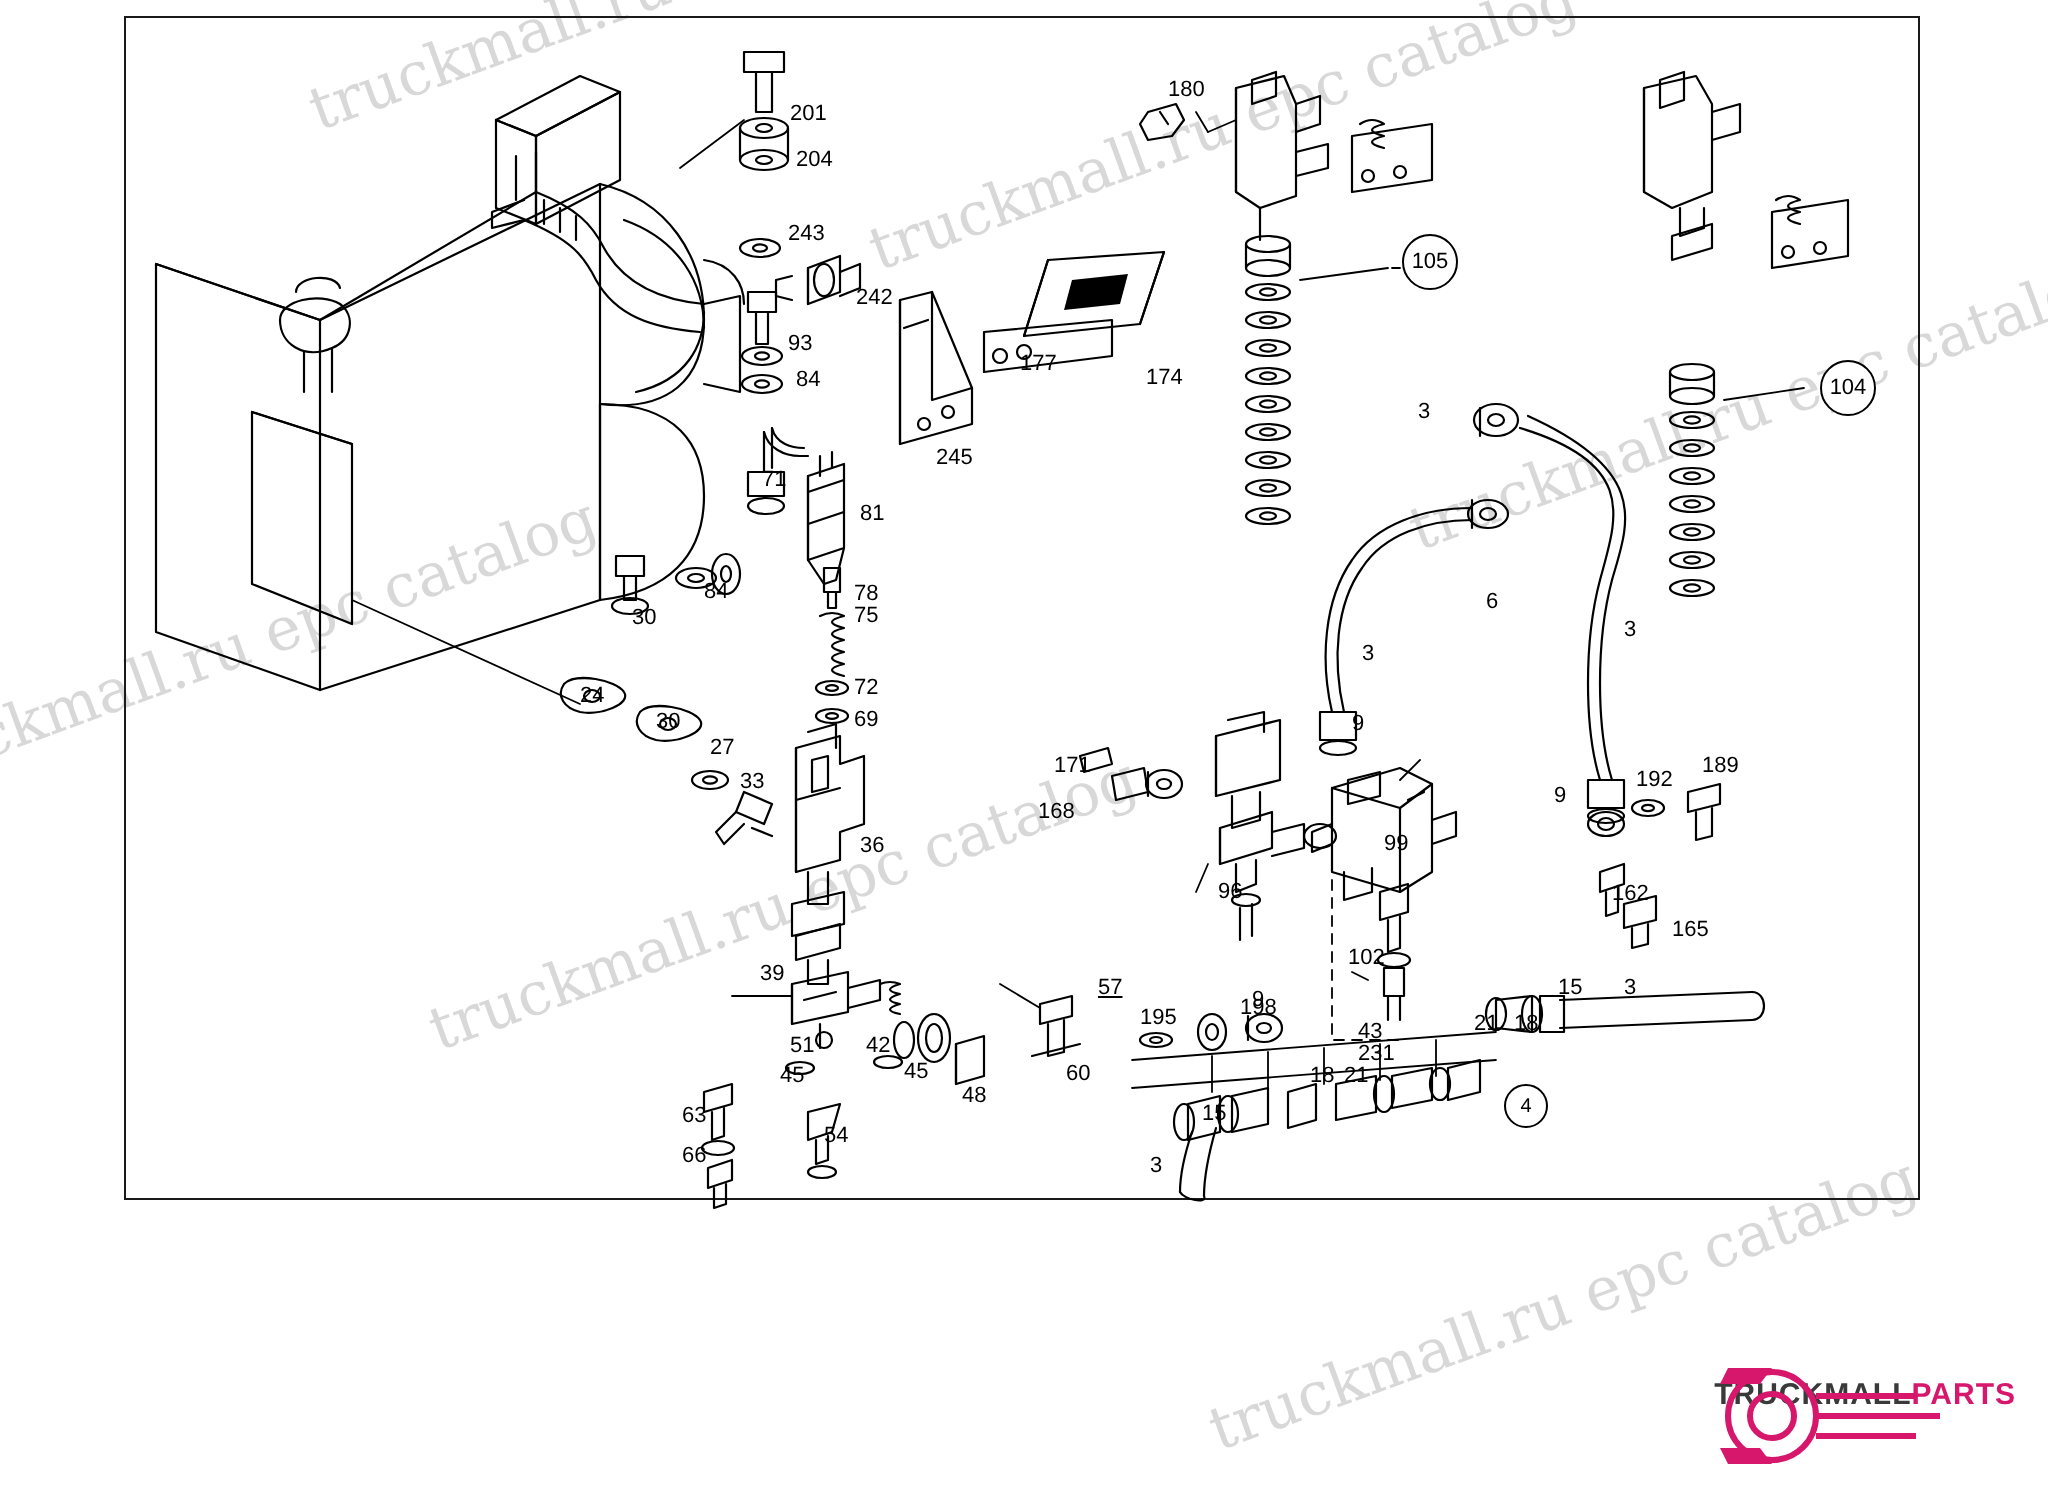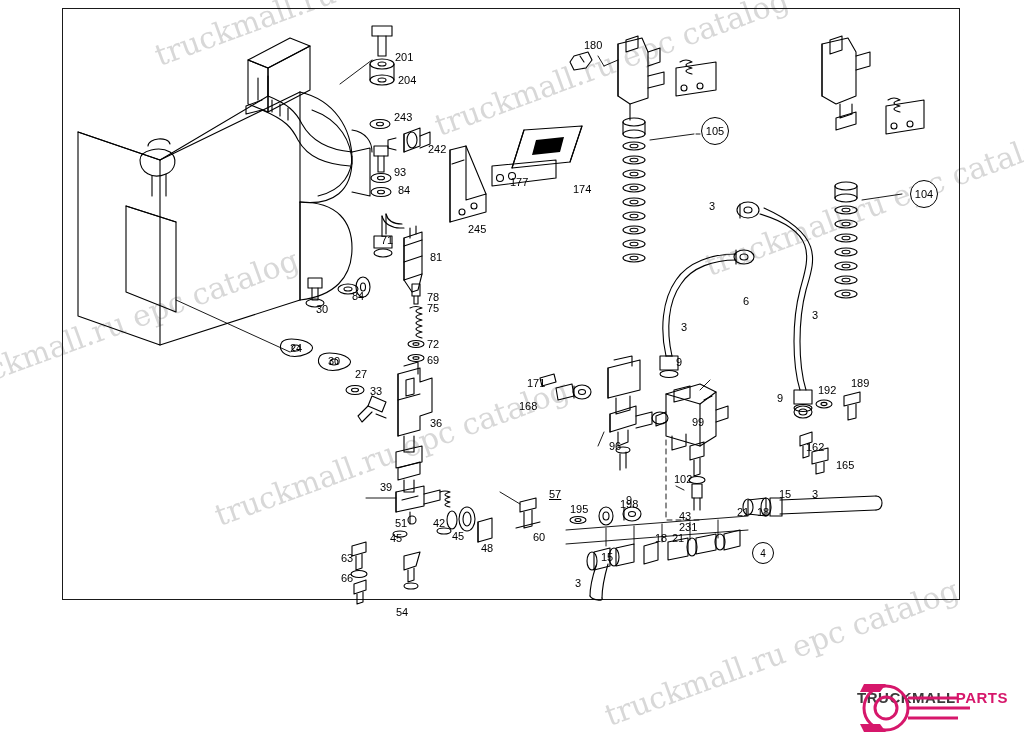--- a/index.html
+++ b/index.html
@@ -482,21 +482,21 @@
     <div class="num" style="left:380px; top:482px;">39</div>
     <div class="num" style="left:395px; top:518px;">51</div>
     <div class="num" style="left:433px; top:518px;">42</div>
     <div class="num" style="left:390px; top:533px;">45</div>
     <div class="num" style="left:452px; top:531px;">45</div>
     <div class="num" style="left:481px; top:543px;">48</div>
     <div class="num" style="left:549px; top:489px;text-decoration:underline;">57</div>
     <div class="num" style="left:533px; top:532px;">60</div>
     <div class="num" style="left:341px; top:553px;">63</div>
     <div class="num" style="left:341px; top:573px;">66</div>
-    <div class="num" style="left:396px; top:563px;margin-top:44px;">54</div>
+    <div class="num" style="left:412px; top:563px;">54</div>
     <div class="num" style="left:468px; top:224px;">245</div>
     <div class="num" style="left:510px; top:177px;">177</div>
     <div class="num" style="left:573px; top:184px;">174</div>
     <div class="num" style="left:584px; top:40px;">180</div>
     <div class="num" style="left:709px; top:201px;">3</div>
     <div class="num" style="left:743px; top:296px;">6</div>
     <div class="num" style="left:681px; top:322px;">3</div>
     <div class="num" style="left:812px; top:310px;">3</div>
     <div class="num" style="left:676px; top:357px;">9</div>
     <div class="num" style="left:777px; top:393px;">9</div>

